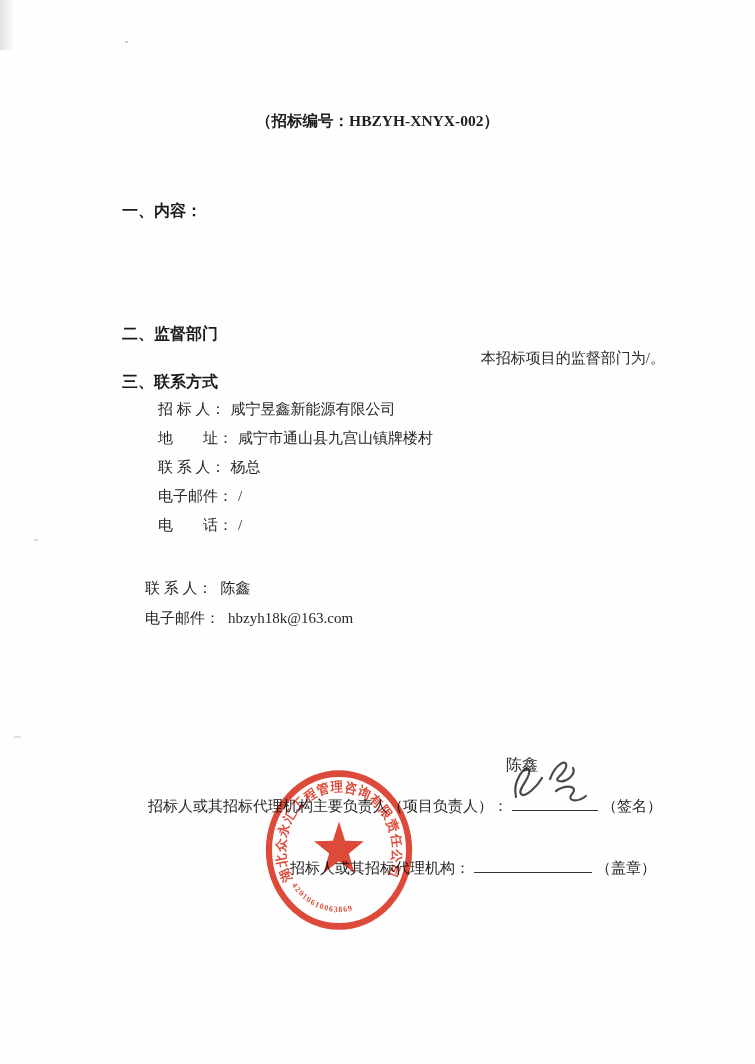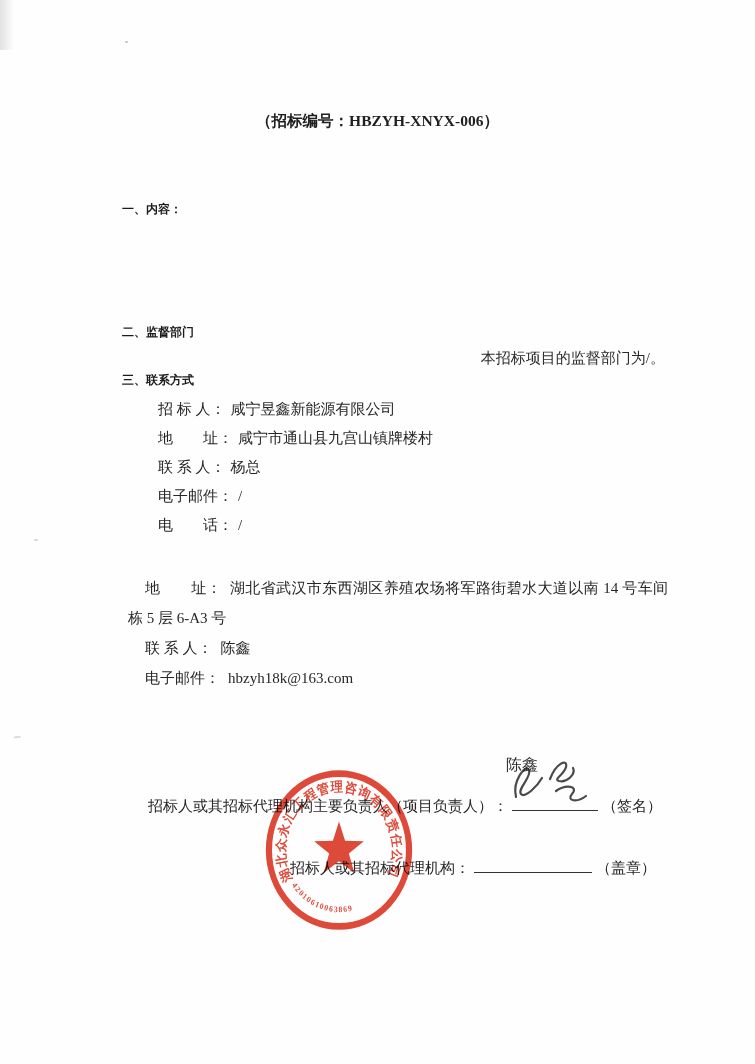--- a/index.html
+++ b/index.html
@@ -11,21 +11,21 @@
   
   .edge-shadow{position:absolute;top:0;left:0;width:14px;height:50px;
     background:linear-gradient(to right,#bfbfbf,rgba(255,255,255,0));opacity:.45;}
   .speck{position:absolute;background:#c7c7c7;border-radius:1px;}
   .speck-1{left:125px;top:41px;width:3px;height:2px;}
   .speck-2{left:34px;top:539px;width:4px;height:2px;opacity:.7;}
   .speck-3{left:14px;top:736px;width:7px;height:2px;opacity:.6;transform:rotate(-8deg);}
 
   .doc-title{position:absolute;top:105px;left:55px;right:55px;text-align:center;
     font-size:15.5px;font-weight:700;color:#1f1f1f;line-height:31px;}
-  .sec-h{position:absolute;left:122px;font-size:12px;font-weight:700;color:#1b1b1b;}
+  .sec-h{position:absolute;left:122px;font-size:16px;font-weight:700;color:#1b1b1b;}
   .sec-h.h1{top:201px;}
   .sec-h.h2{top:324px;}
   .sec-h.h3{top:372px;}
   .para{position:absolute;left:122px;width:543px;font-size:15px;line-height:28px;
     text-align:justify;text-indent:2em;}
   .para.p1{top:229px;}
   .para.p2{top:344px;text-align:right;}
 
   .contact-block{position:absolute;font-size:15px;color:#262626;}
   .tenderer{top:401px;left:158px;width:510px;}
@@ -59,21 +59,21 @@
 <body>
 
 <div class="page">
 
   <div class="edge-shadow"></div>
   <div class="speck speck-1"></div>
   <div class="speck speck-2"></div>
   <div class="speck speck-3"></div>
 
   <div class="doc-title">
-    <div>（招标编号：HBZYH-XNYX-006）</div>
+    <div>（招标编号：HBZYH-XNYX-002）</div>
   </div>
 
   <div class="sec-h h1">一、内容：</div>
 
   <div class="sec-h h2">二、监督部门</div>
   <div class="para p2">本招标项目的监督部门为/。</div>
 
   <div class="sec-h h3">三、联系方式</div>
 
   <div class="contact-block tenderer">
@@ -88,23 +88,20 @@
     </div>
     <div class="contact-row">
       <span class="lbl">电子邮件：</span><span class="val">/</span>
     </div>
     <div class="contact-row">
       <span class="lbl">电　　话：</span><span class="val">/</span>
     </div>
   </div>
 
   <div class="contact-block agency">
-    <div class="contact-row">
-      <span class="lbl">地　　址：</span><span class="val">湖北省武汉市东西湖区养殖农场将军路街碧水大道以南 14 号车间栋 5 层 6-A3 号</span>
-    </div>
     <div class="contact-row">
       <span class="lbl">联 系 人：</span><span class="val">陈鑫</span>
     </div>
     <div class="contact-row">
       <span class="lbl">电子邮件：</span><span class="val">hbzyh18k@163.com</span>
     </div>
   </div>
 
   <div class="sig-line sig-1">
     <span>招标人或其招标代理机构主要负责人（项目负责人）：</span><span class="uline uline-1"></span><span>（签名）</span>

